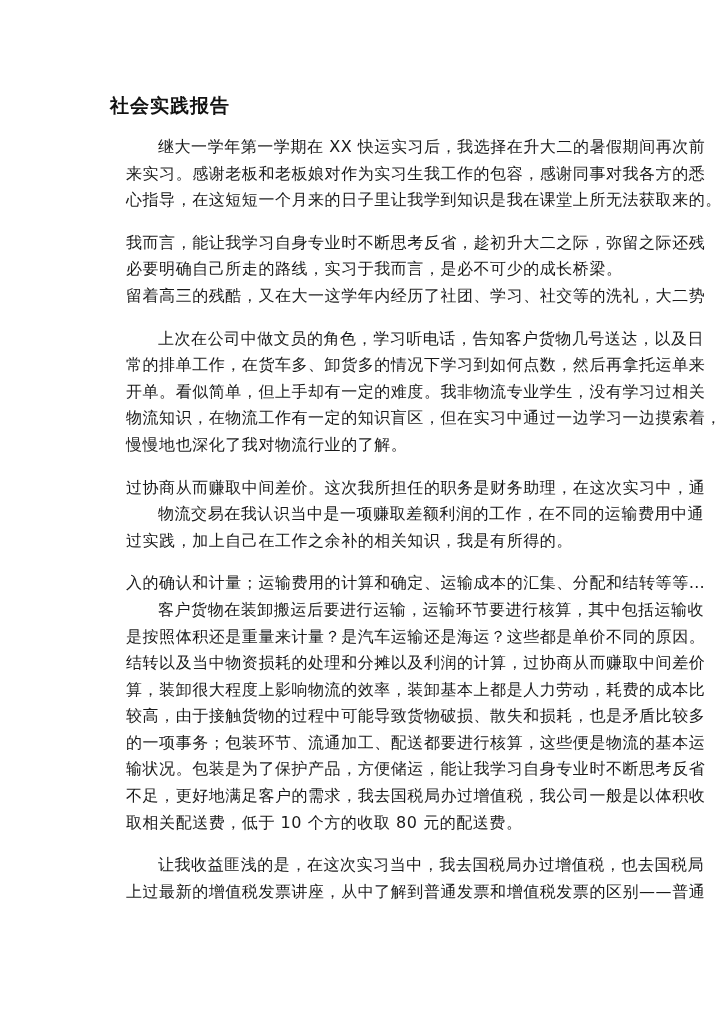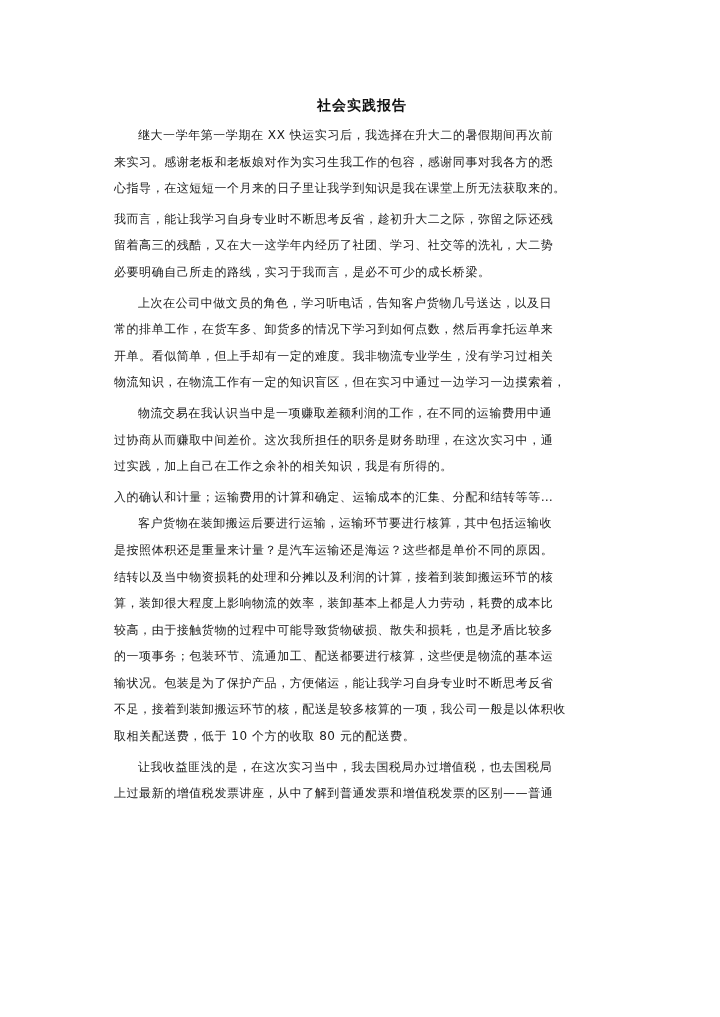--- a/index.html
+++ b/index.html
@@ -1,62 +1,63 @@
 <!DOCTYPE html>
 <html><head>
 <meta charset="utf-8">
 <style>
   html, body { margin: 0; padding: 0; background: #ffffff; }
   body { width: 720px; height: 1017px; position: relative; overflow: hidden;
          font-family: "DejaVu Sans", "Liberation Sans", sans-serif; color: #1a1a1a; }
   .page { position: absolute; left: 110px; top: 92px; width: 504px; }
-  .title { text-align: center; font-size: 14px; line-height: 26px; margin: 0 0 2px 0;
+  .title { text-align: left; font-size: 19px; line-height: 26px; margin: 0 0 2px 0;
            letter-spacing: 1px; color: #111; }
-  .para { font-size: 12px; line-height: 26.6px; margin: 4px; text-indent: 2em;
+  .para { font-size: 16px; line-height: 26.6px; margin: 16px; text-indent: 2em;
           text-align: justify; text-align-last: left; letter-spacing: 0.55px; word-break: break-all; }
   .line { display: block; white-space: nowrap; text-indent: 0; }
   .line.first { padding-left: 2em; }
 </style>
 </head>
 <body>
 
 <div class="page">
   <h1 class="title">社会实践报告</h1>
   <div id="body">
       <p class="para">
         <span class="line first">继大一学年第一学期在 XX 快运实习后，我选择在升大二的暑假期间再次前</span>
         <span class="line">来实习。感谢老板和老板娘对作为实习生我工作的包容，感谢同事对我各方的悉</span>
         <span class="line">心指导，在这短短一个月来的日子里让我学到知识是我在课堂上所无法获取来的。</span>
       </p>
       <p class="para">
         <span class="line">我而言，能让我学习自身专业时不断思考反省，趁初升大二之际，弥留之际还残</span>
+        <span class="line">必要明确自己所走的路线，实习于我而言，是必不可少的成长桥梁。</span>
         <span class="line">留着高三的残酷，又在大一这学年内经历了社团、学习、社交等的洗礼，大二势</span>
-        <span class="line">必要明确自己所走的路线，实习于我而言，是必不可少的成长桥梁。</span>
       </p>
       <p class="para">
         <span class="line first">上次在公司中做文员的角色，学习听电话，告知客户货物几号送达，以及日</span>
         <span class="line">常的排单工作，在货车多、卸货多的情况下学习到如何点数，然后再拿托运单来</span>
         <span class="line">开单。看似简单，但上手却有一定的难度。我非物流专业学生，没有学习过相关</span>
         <span class="line">物流知识，在物流工作有一定的知识盲区，但在实习中通过一边学习一边摸索着，</span>
+        <span class="line">慢慢地也深化了我对物流行业的了解。</span>
       </p>
       <p class="para">
+        <span class="line">过协商从而赚取中间差价。这次我所担任的职务是财务助理，在这次实习中，通</span>
         <span class="line first">物流交易在我认识当中是一项赚取差额利润的工作，在不同的运输费用中通</span>
-        <span class="line">过协商从而赚取中间差价。这次我所担任的职务是财务助理，在这次实习中，通</span>
         <span class="line">过实践，加上自己在工作之余补的相关知识，我是有所得的。</span>
       </p>
       <p class="para">
         <span class="line">入的确认和计量；运输费用的计算和确定、运输成本的汇集、分配和结转等等…</span>
         <span class="line first">客户货物在装卸搬运后要进行运输，运输环节要进行核算，其中包括运输收</span>
         <span class="line">是按照体积还是重量来计量？是汽车运输还是海运？这些都是单价不同的原因。</span>
-        <span class="line">结转以及当中物资损耗的处理和分摊以及利润的计算，接着到装卸搬运环节的核</span>
+        <span class="line">结转以及当中物资损耗的处理和分摊以及利润的计算，过协商从而赚取中间差价</span>
         <span class="line">算，装卸很大程度上影响物流的效率，装卸基本上都是人力劳动，耗费的成本比</span>
         <span class="line">较高，由于接触货物的过程中可能导致货物破损、散失和损耗，也是矛盾比较多</span>
         <span class="line">的一项事务；包装环节、流通加工、配送都要进行核算，这些便是物流的基本运</span>
         <span class="line">输状况。包装是为了保护产品，方便储运，能让我学习自身专业时不断思考反省</span>
-        <span class="line">不足，接着到装卸搬运环节的核，配送是较多核算的一项，我公司一般是以体积收</span>
+        <span class="line">不足，更好地满足客户的需求，我去国税局办过增值税，我公司一般是以体积收</span>
         <span class="line">取相关配送费，低于 10 个方的收取 80 元的配送费。</span>
       </p>
       <p class="para">
         <span class="line first">让我收益匪浅的是，在这次实习当中，我去国税局办过增值税，也去国税局</span>
         <span class="line">上过最新的增值税发票讲座，从中了解到普通发票和增值税发票的区别——普通</span>
       </p>
     </div>
 </div>
 
 </body></html>

